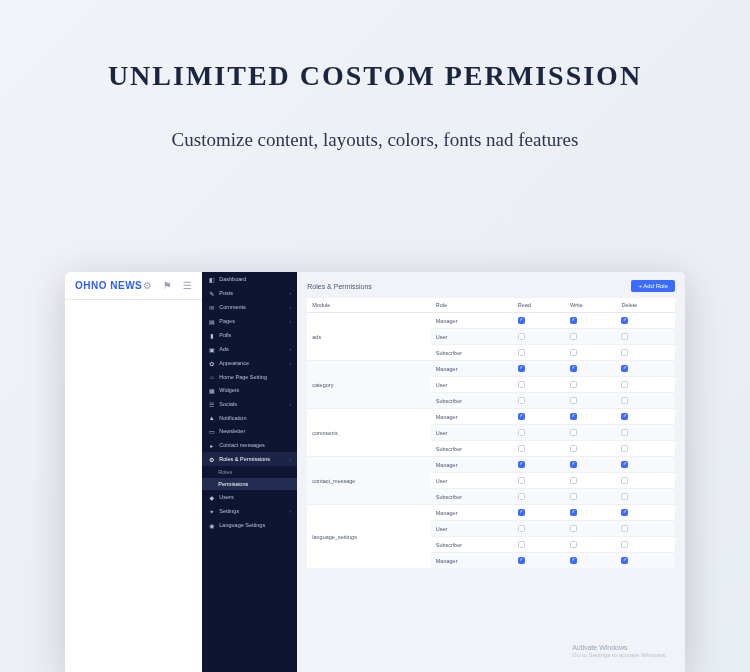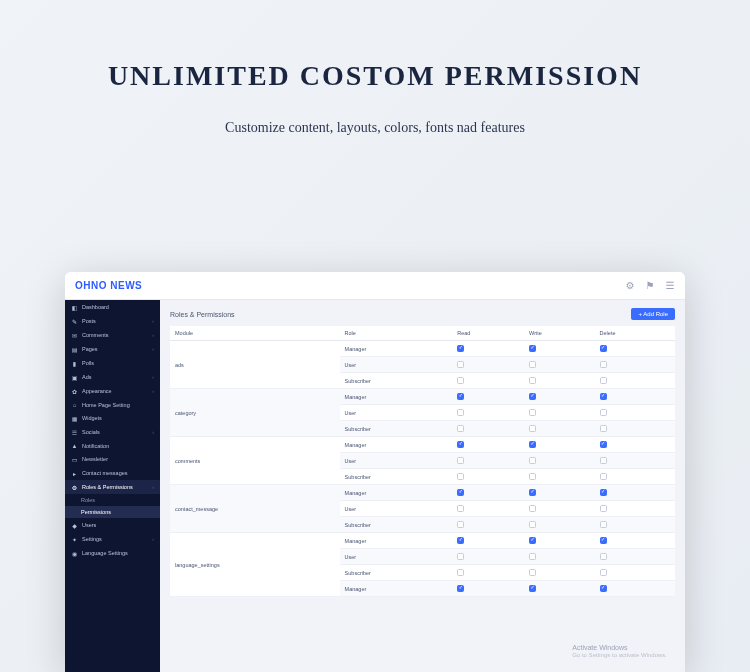--- a/index.html
+++ b/index.html
@@ -7,30 +7,30 @@
     font-family: Georgia, 'Times New Roman', serif;
     background: linear-gradient(135deg, #f0f3f7 0%, #e8edf3 100%);
     width: 750px;
     height: 672px;
     overflow: hidden;
     position: relative;
   }
   .hero { text-align: center; padding: 60px 50px 30px; }
   .hero h1 {
     font-size: 28px; font-weight: 700; letter-spacing: 2px;
-    color: #1a2540; margin-bottom: 26px; text-align: center;
-  }
-  .hero p { font-size: 14px; color: #2b3550; line-height: 1.45; font-weight: 400; }
+    color: #1a2540; margin-bottom: 34px; text-align: center;
+  }
+  .hero p { font-size: 19px; color: #2b3550; line-height: 1.45; font-weight: 400; }
   .window {
     position: absolute; left: 50%; transform: translateX(-50%);
     bottom: 0; width: 620px; height: 400px;
     background: #fff; border-radius: 6px 6px 0 0;
     box-shadow: 0 8px 40px rgba(0,0,0,.18);
     overflow: hidden; font-family: -apple-system, Arial, sans-serif;
-    display: flex; flex-direction: column;
+    display: flex; flex-direction: row;
   }
   .topbar {
     height: 28px; background:#fff; border-bottom:1px solid #e5e8ef;
     display:flex; align-items:center; padding:0 10px;
   }
   .topbar .brand { font-size:10px; font-weight:700; color:#2d5cff; letter-spacing:.5px; }
   .topbar .right { margin-left:auto; display:flex; gap:10px; }
   .topbar .ico { width:10px; height:10px; display:flex; align-items:center; justify-content:center; font-size:10px; color:#9aa3b8; }
   .body { flex:1; display:flex; overflow:hidden; }
   .sidebar { width:95px; background:#0e1530; overflow:hidden; }

